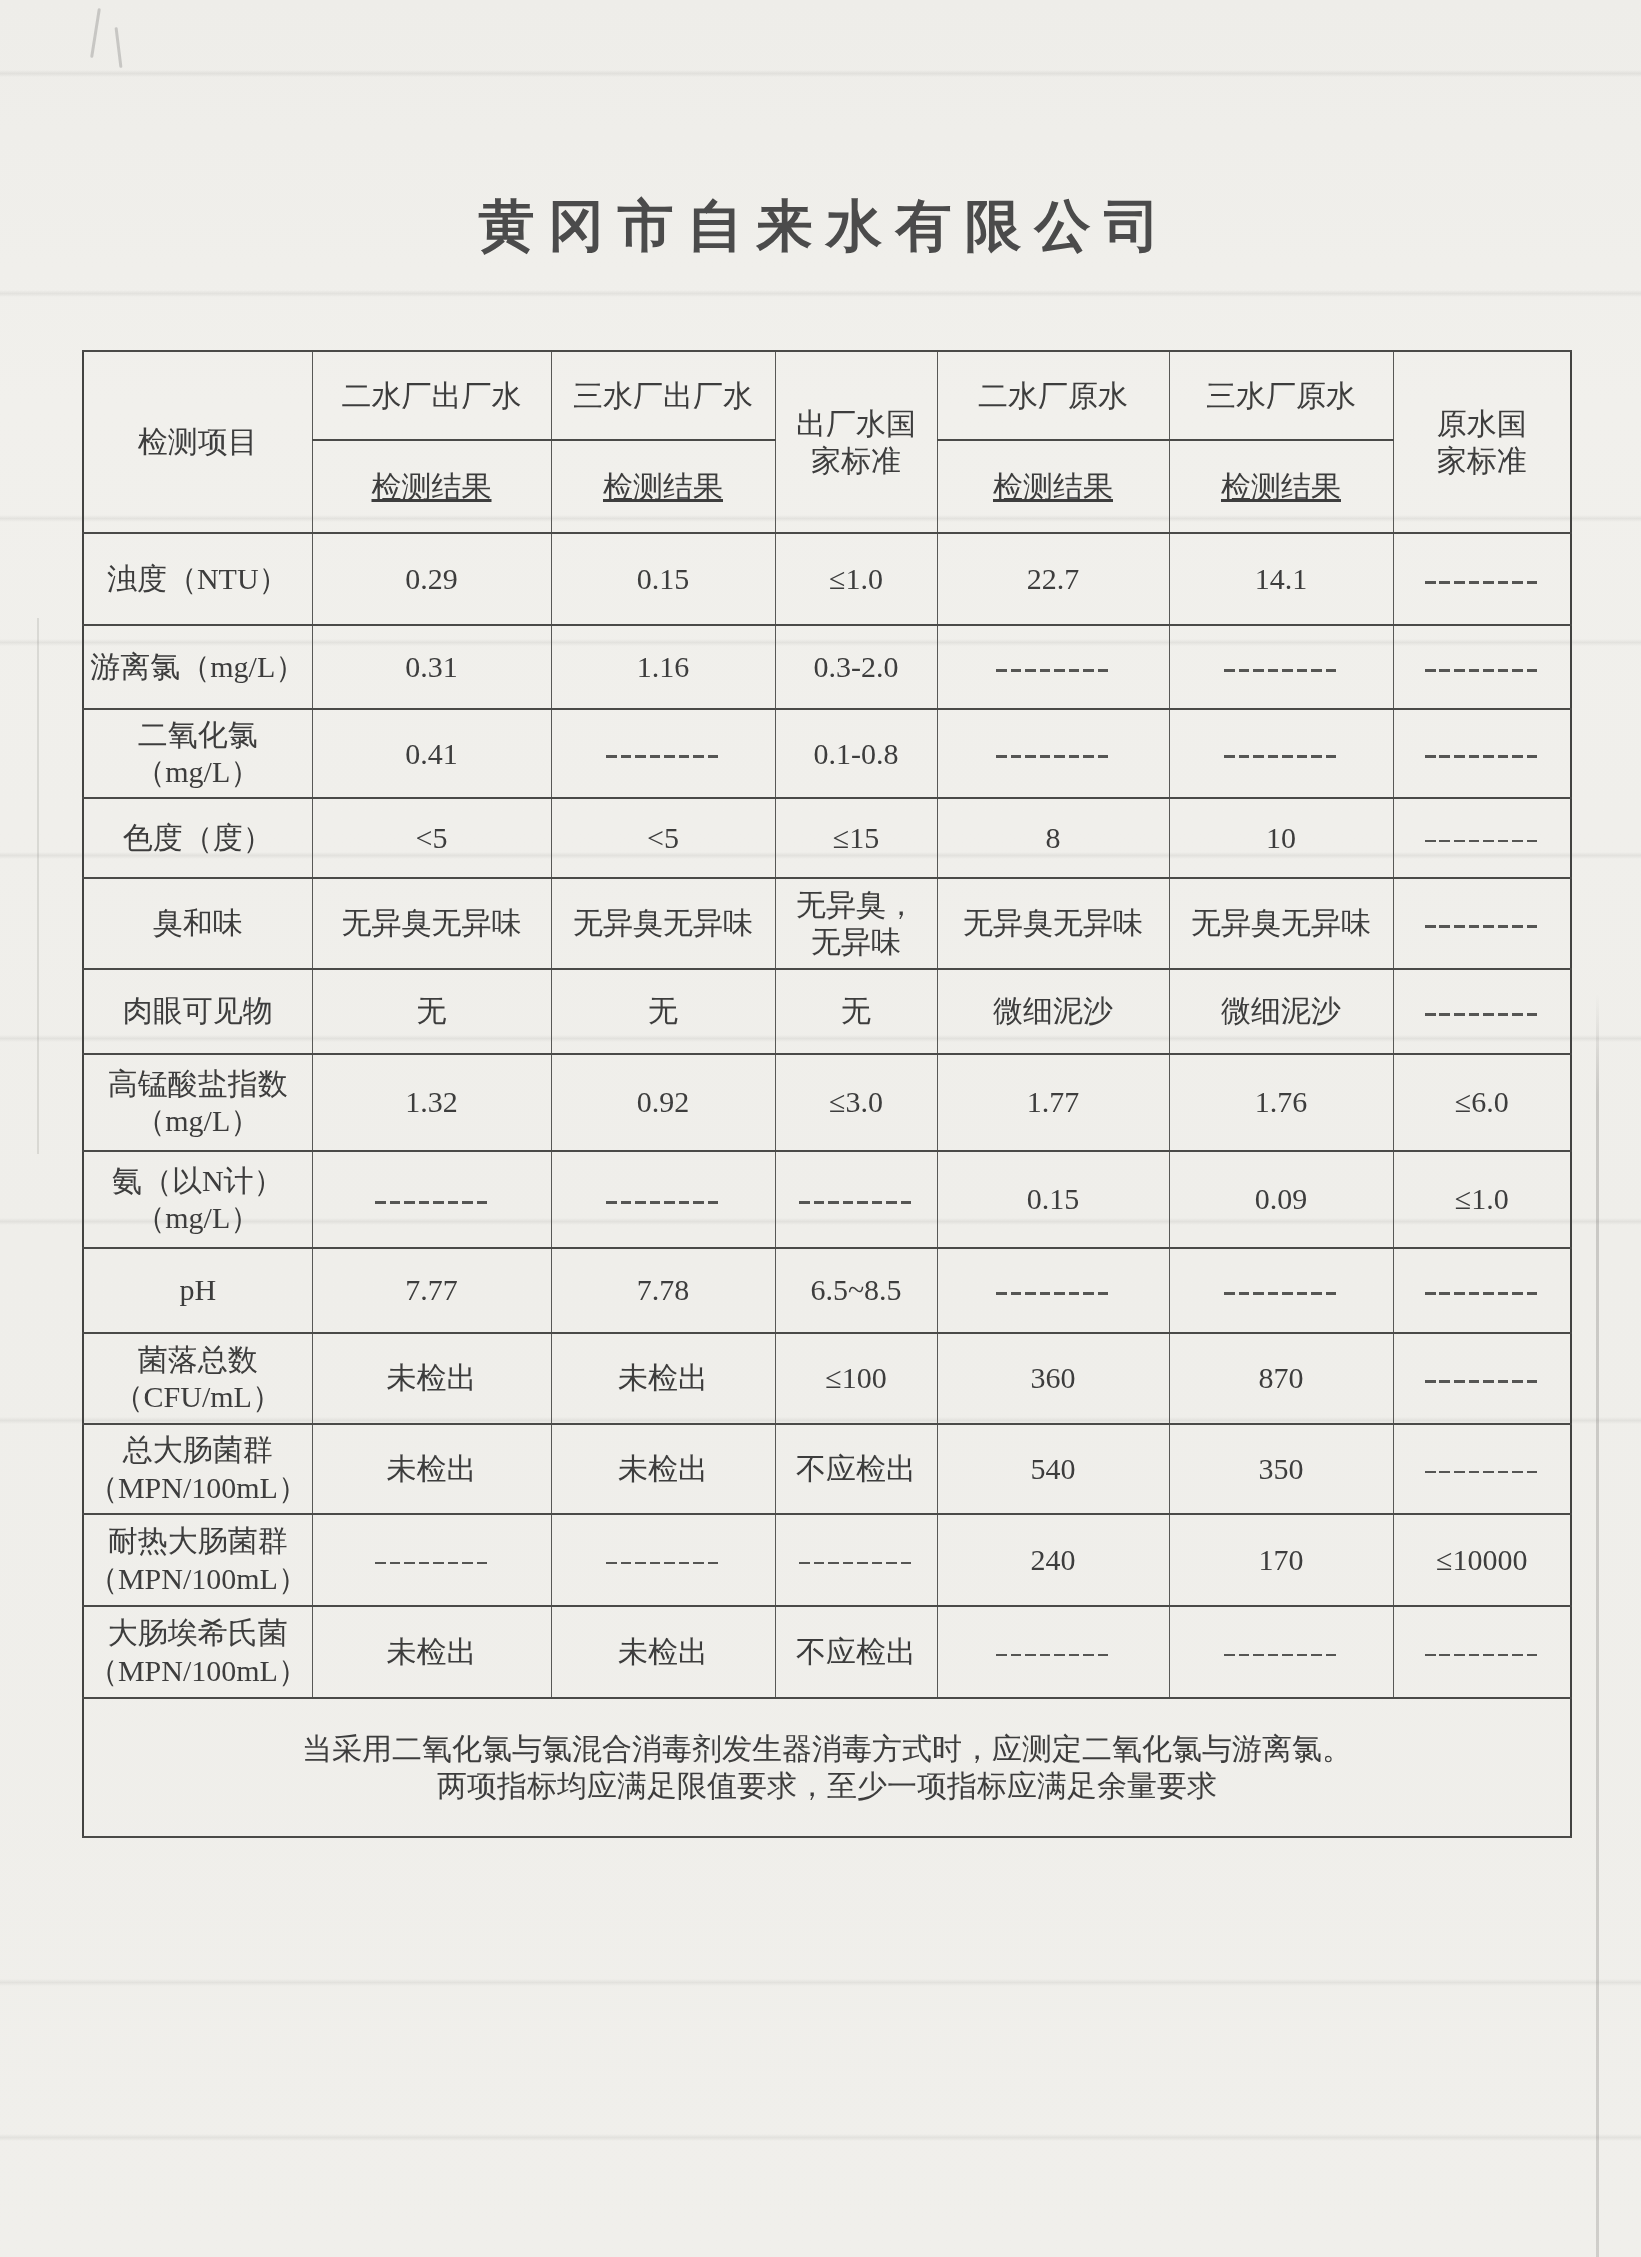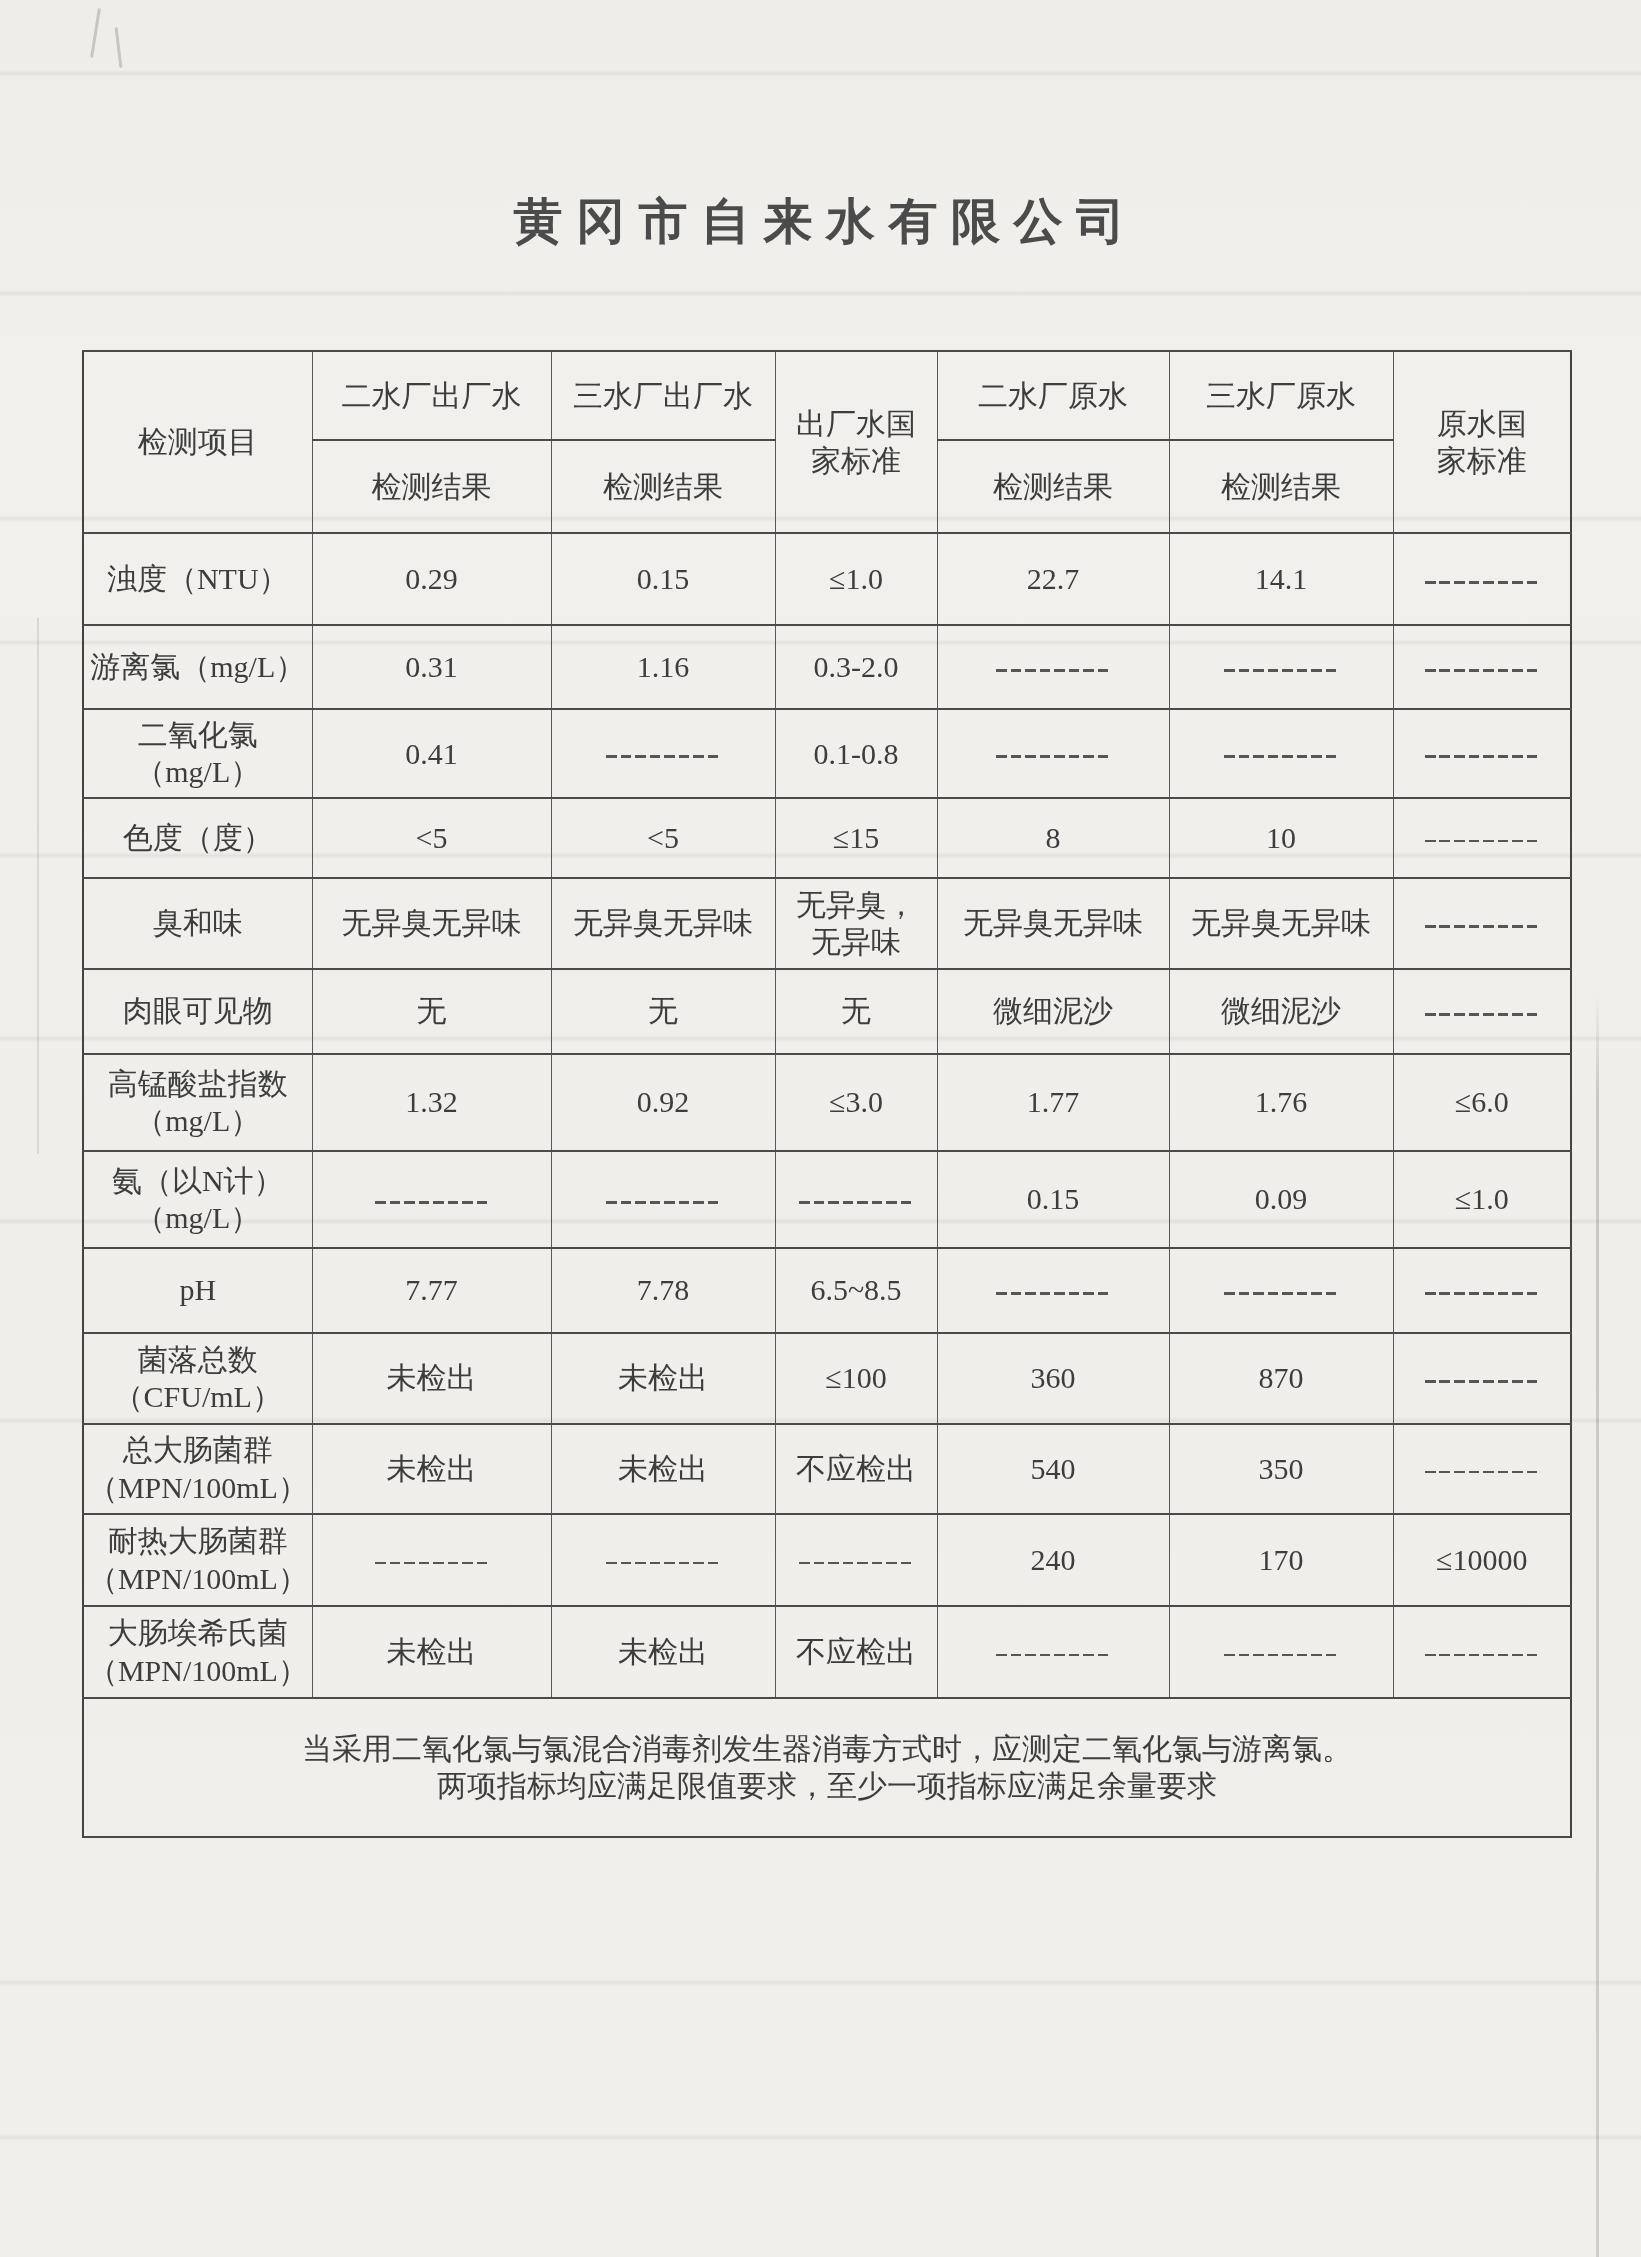--- a/index.html
+++ b/index.html
@@ -17,21 +17,21 @@
     background:linear-gradient(180deg,rgba(255,255,255,0),rgba(110,110,106,0.10),rgba(255,255,255,0));}
   .pen-mark{position:absolute;background:rgba(110,110,108,0.30);border-radius:1.9px;}
   .edge-shadow{position:absolute;right:42px;top:994px;height:1263px;width:2.9px;
     background:linear-gradient(180deg,rgba(115,113,110,0),rgba(115,113,110,0.30) 8%,rgba(115,113,110,0.26));}
   .left-fold{position:absolute;left:37px;top:618px;height:536px;width:1.9px;background:rgba(115,115,112,0.18);}
 
   .doc-title{
     position:absolute;top:189px;left:82px;width:1488px;
     text-align:center;
     font-family:"DejaVu Sans","Liberation Sans",sans-serif;
-    font-weight:700;font-size:49px;letter-spacing:13.5px;color:#4b4b4b;
+    font-weight:700;font-size:56px;letter-spacing:13.5px;color:#4b4b4b;
     white-space:nowrap;
   }
   .doc-subtitle{
     position:absolute;top:273px;left:82px;width:1488px;
     text-align:center;
     font-family:"DejaVu Sans","Liberation Sans",sans-serif;
     font-weight:700;font-size:49px;letter-spacing:9.7px;color:#4e4e4e;
     white-space:nowrap;
   }
 
@@ -47,21 +47,21 @@
     border-bottom:2.9px solid #4a4a48;
     text-align:center;vertical-align:middle;
     font-weight:normal;
     font-size:30px;color:#3d3d3d;
     white-space:pre-line;
     padding:5.8px 3.9px;
     line-height:1.25;
   }
   table.results{border:2.9px solid #434341;}
   thead tr.h1{height:89px;}
-  thead tr.h2{height:93px;}
+  thead tr.h2{height:93px;text-decoration:underline;}
   th.std-col{text-align:left;padding-left:13.5px;line-height:1.5;}
   td .dash{
     display:inline-block;width:114px;height:2.9px;vertical-align:middle;
     background:repeating-linear-gradient(90deg,#565654 0 10.6px,rgba(86,86,84,0) 10.6px 14.5px);
   }
   td.note-cell{
     text-align:left;padding:15.4px 11.6px 15.4px 19.3px;
     font-size:30px;line-height:46px;height:126px;
   }
   .date-line{

